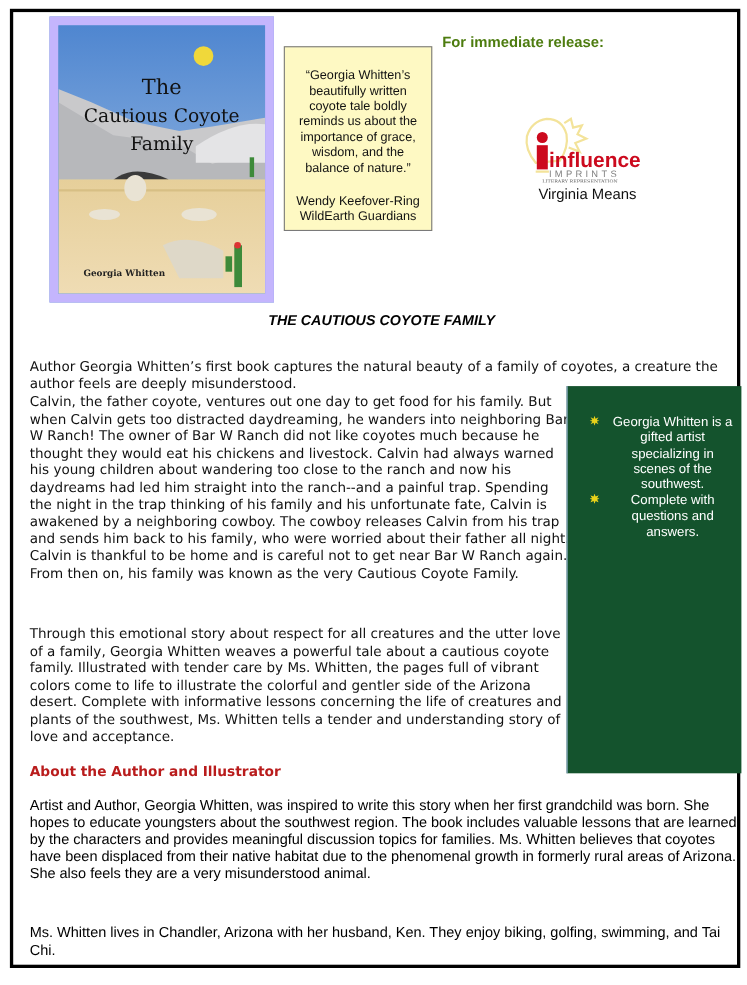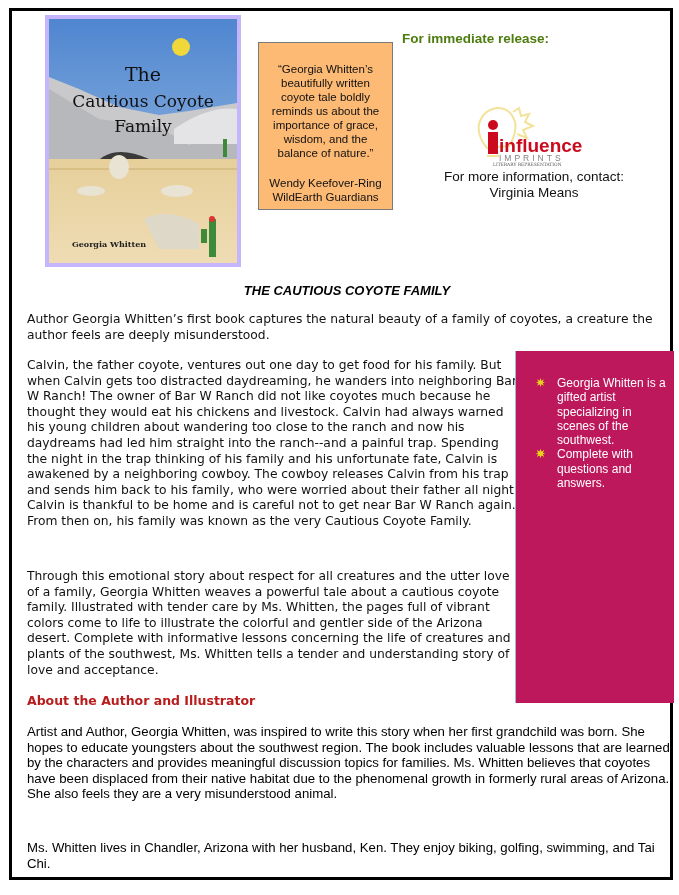--- a/index.html
+++ b/index.html
@@ -5,26 +5,26 @@
   html, body { margin: 0; padding: 0; background: #ffffff; }
   body { width: 679px; height: 895px; position: relative; overflow: hidden; }
   .page {
     position: absolute; left: 9px; top: 8px; width: 658px; height: 866px;
     border: 3px solid #000; border-right-width: 3px; background: #fff;
     box-sizing: content-box;
   }
   .abs { position: absolute; }
   .cover {
     left: 33px; top: 4px; width: 188px; height: 244px;
-    border: 4px solid #c4b5fd; background: #5b8fd0; overflow: hidden;
+    border: 8px solid #c4b5fd; background: #5b8fd0; overflow: hidden;
   }
   .cover svg { display: block; }
   .quote-box {
     left: 246px; top: 31px; width: 135px; height: 168px;
-    border: 1px solid #7a7a7a; background: #fdba74;
+    border: 1px solid #7a7a7a; background: #fef9c3;
     font-family: "Liberation Sans", sans-serif; font-size: 11.5px; line-height: 14px;
     text-align: center; color: #111; padding-top: 19px; box-sizing: border-box;
   }
   .quote-box .q { padding: 0 6px; }
   .quote-box .attrib { margin-top: 16px; }
   .release {
     left: 390px; top: 20px; font-family: "Liberation Sans", sans-serif;
     font-weight: bold; font-size: 13.5px; color: #4d7c0f;
   }
   .logo { left: 463px; top: 95px; width: 120px; height: 60px; }
@@ -33,32 +33,33 @@
     font-family: "Liberation Sans", sans-serif; font-size: 13.5px; line-height: 16px; color: #111;
   }
   .title {
     left: 0; top: 272px; width: 670px; text-align: center;
     font-family: "Liberation Sans", sans-serif; font-weight: bold; font-style: italic;
     font-size: 13px; color: #000;
   }
   .body-text {
     font-family: "DejaVu Sans", sans-serif; font-size: 12.3px; line-height: 15.6px; color: #111;
   }
-  .p-intro { left: 15px; top: 301px; width: 640px; }
+  .p-intro { left: 15px; top: 315px; width: 640px; }
   .p-story { left: 15px; top: 347px; width: 495px; }
   .p-through { left: 15px; top: 558px; width: 495px; }
   .h-about {
     left: 15px; top: 682px; font-family: "DejaVu Sans", sans-serif;
     font-weight: bold; font-size: 12.5px; color: #b91c1c;
   }
   .p-artist { left: 15px; top: 713px; width: 652px; font-family: Liberation Sans, sans-serif; font-size: 13.2px; line-height: 15.6px; }
   .p-lives { left: 15px; top: 829px; width: 652px; font-family: "Liberation Sans", sans-serif; font-size: 13.2px; line-height: 15.6px; }
   .sidebar {
-    left: 503px; top: 340px; width: 158px; height: 352px; background: #be185d;
+    left: 503px; top: 340px; width: 158px; height: 352px; background: #14532d;
     border-left: 1px solid #9fb9dc;
+    text-align: center;
   }
   .sidebar ul {
     list-style: none; margin: 0; padding: 0; position: absolute; left: 20px; top: 25px; width: 130px;
   }
   .sidebar li {
     position: relative; padding-left: 21px;
     font-family: "Liberation Sans", sans-serif; font-size: 12px; line-height: 14.3px; color: #fff;
   }
   .sidebar li .bullet {
     position: absolute; left: 0; top: 2px; width: 9px; height: 9px;
@@ -121,21 +122,20 @@
       <circle cx="18" cy="19" r="5" fill="#cc0a1e"></circle>
       <rect x="13" y="26" width="10" height="22" fill="#cc0a1e"></rect>
       <text x="24" y="46" font-family="Liberation Sans, sans-serif" font-weight="bold" font-size="19" fill="#cc0a1e">influence</text>
       <text x="24" y="55" font-family="Liberation Sans, sans-serif" font-size="8.5" letter-spacing="3" fill="#808080">IMPRINTS</text>
       <line x1="12" y1="50" x2="24" y2="50" stroke="#f3e39a" stroke-width="2"></line>
       <text x="18" y="60" font-family="DejaVu Serif, serif" font-size="4.4" fill="#555">LITERARY REPRESENTATION</text>
     </svg>
   </div>
 
   <div class="abs contact">
-    <div>For more information, contact:</div>
     <div>Virginia Means</div>
   </div>
 
   <div class="abs title">THE CAUTIOUS COYOTE FAMILY</div>
 
   <div class="abs body-text p-intro"> Author Georgia Whitten’s first book captures the natural beauty of a family of coyotes, a creature the author feels are deeply misunderstood.</div>
   <div class="abs body-text p-story">Calvin, the father coyote, ventures out one day to get food for his family.  But when Calvin gets too distracted daydreaming, he wanders into neighboring Bar W Ranch! The owner of Bar W Ranch did not like coyotes much because he thought they would eat his chickens and livestock. Calvin had always warned his young children about wandering too close to the ranch and now his daydreams had led him straight into the ranch--and a painful trap. Spending the night in the trap thinking of his family and his unfortunate fate, Calvin is awakened by a neighboring cowboy. The cowboy releases Calvin from his trap and sends him back to his family, who were worried about their father all night. Calvin is thankful to be home and is careful not to get near Bar W Ranch again. From then on, his family was known as the very Cautious Coyote Family.</div>
   <div class="abs body-text p-through">Through this emotional story about respect for all creatures and the utter love of a family, Georgia Whitten weaves a powerful tale about a cautious coyote family. Illustrated with tender care by Ms. Whitten, the pages full of vibrant colors come to life to illustrate the colorful and gentler side of the Arizona desert. Complete with informative lessons concerning the life of creatures and plants of the southwest, Ms. Whitten tells a tender and understanding story of love and acceptance.</div>
   <div class="abs h-about">About the Author and Illustrator</div>
   <div class="abs p-artist">Artist and Author, Georgia Whitten, was inspired to write this story when her first grandchild was born.  She hopes to educate youngsters about the southwest region. The book includes valuable lessons that are learned by the characters and provides meaningful discussion topics for families.  Ms. Whitten believes that coyotes have been displaced from their native habitat due to the phenomenal growth in formerly rural areas of Arizona.  She also feels they are a very misunderstood animal.</div>

